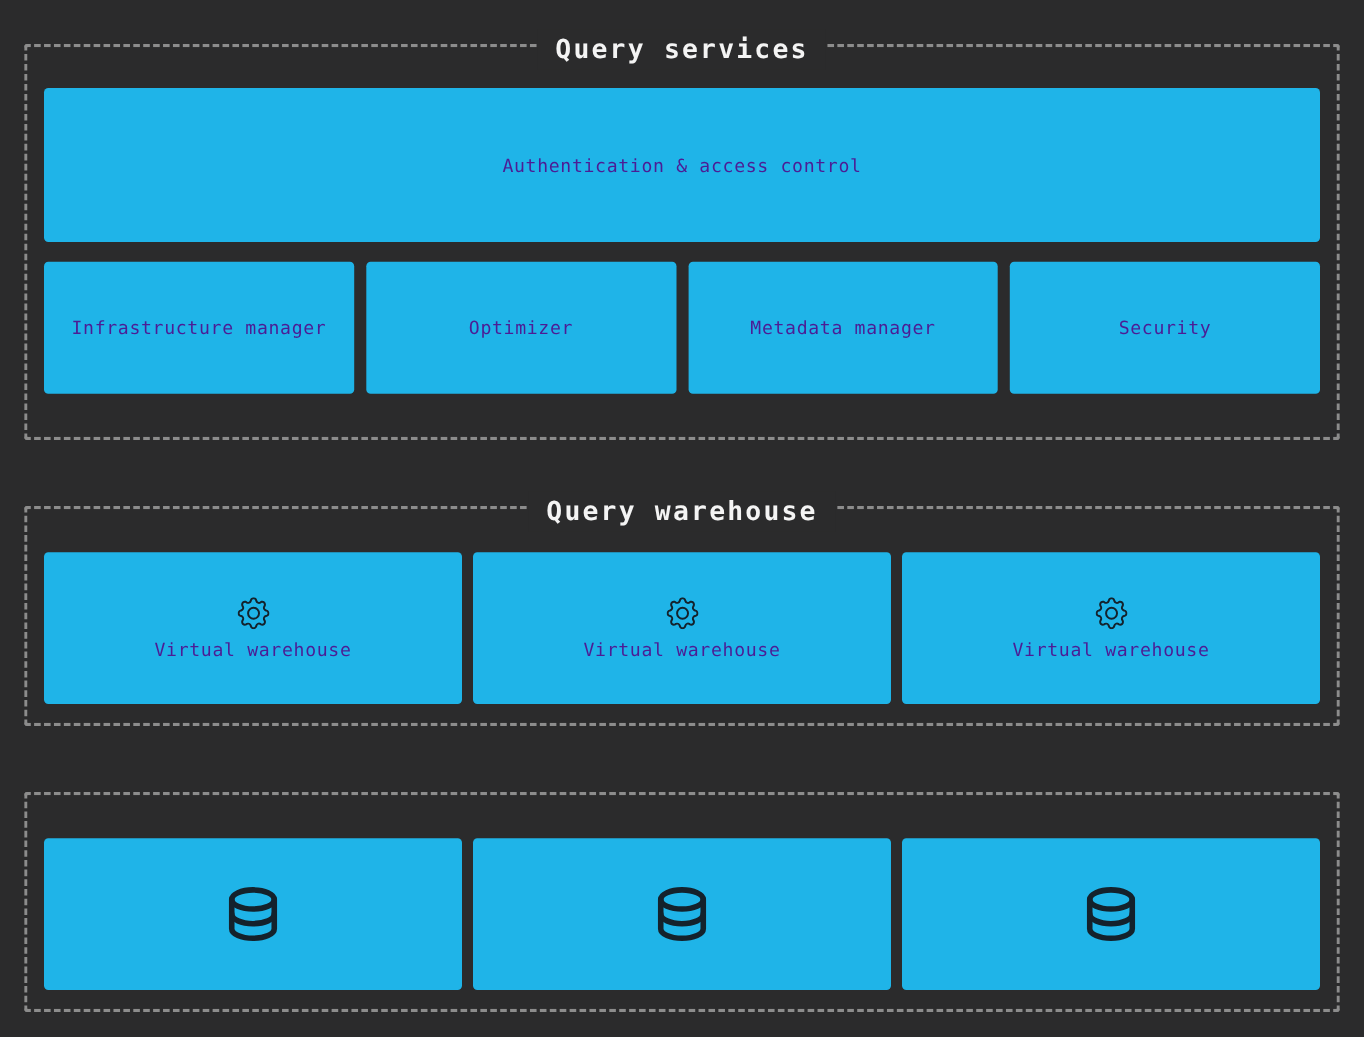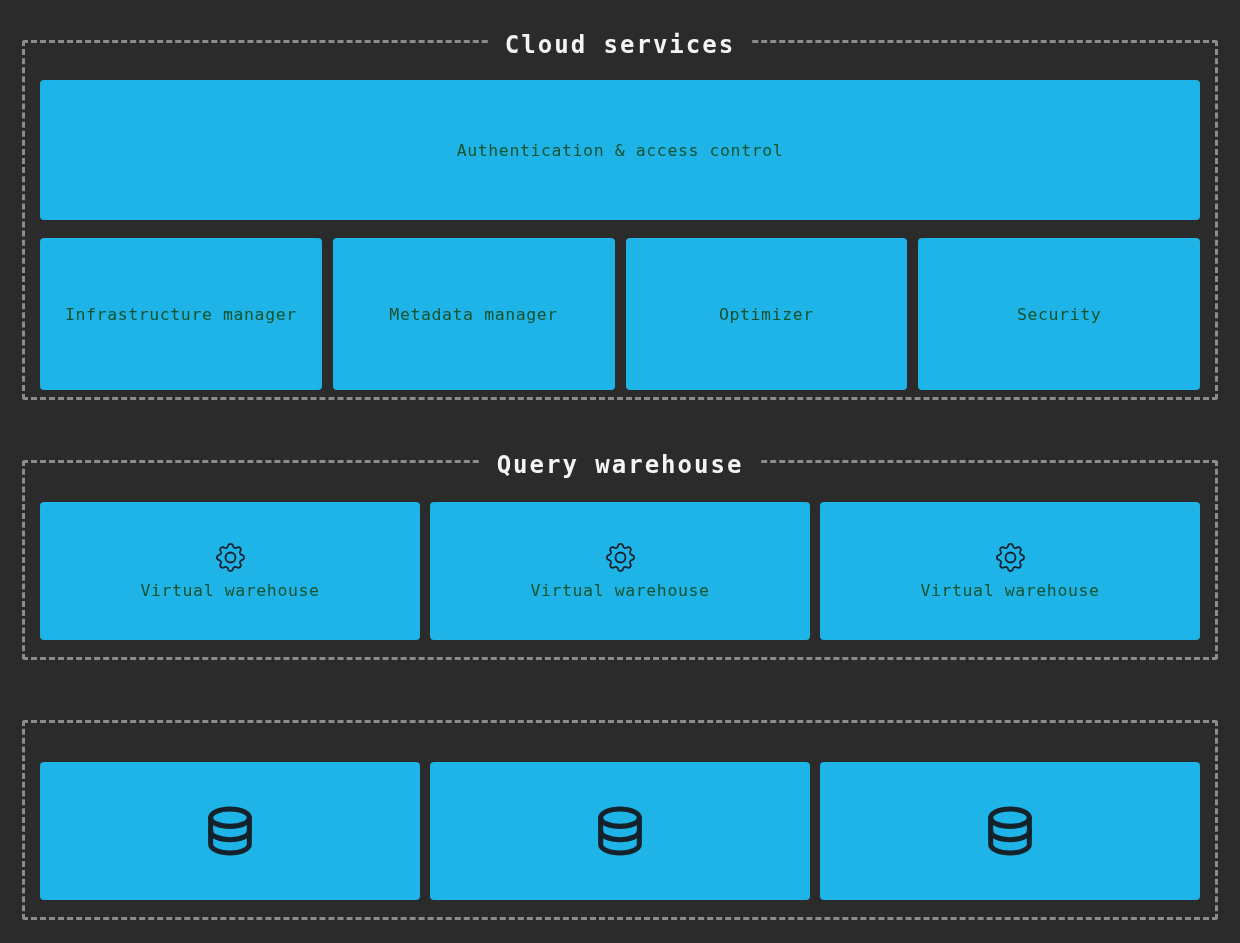--- a/index.html
+++ b/index.html
@@ -37,66 +37,66 @@
     font-weight: 700;
     letter-spacing: 2px;
     line-height: 36px;
     color: #f4f4f4;
     white-space: nowrap;
   }
 
   .box {
     background: #1fb4e8;
     border-radius: 4px;
-    color: #14532d;
+    color: #4c1d95;
     display: flex;
     align-items: center;
     justify-content: center;
     font-size: 16.5px;
     letter-spacing: 0.6px;
     text-align: center;
   }
 
   .auth-box { height: 140px; margin-bottom: 18px; }
 
   .row { display: flex; }
   .mgr-row { gap: 11px; }
-  .mgr-row .box { flex: 1; height: 152px; }
+  .mgr-row .box { flex: 1; height: 120px; }
 
   .wh-row, .db-row { gap: 10px; align-items: center; }
   .wh-row .box, .db-row .box { flex: 1; height: 138px; }
 
   .wh-box {
     flex-direction: column;
     gap: 9px;
   }
 
   .icon { color: #14222c; line-height: 0; }
   .gear-icon svg { width: 29px; height: 29px; display: block; }
   .db-icon svg { width: 58px; height: 58px; display: block; }
 </style>
 </head>
 <body>
 
 <div class="section" id="sec-cloud">
-  <div class="section-title">Cloud services</div>
+  <div class="section-title">Query services</div>
 
   <div class="box auth-box">
     <span>Authentication &amp; access control</span>
   </div>
 
   <div class="row mgr-row">
     <div class="box">
       <span>Infrastructure manager</span>
     </div>
     <div class="box">
-      <span>Metadata manager</span>
+      <span>Optimizer</span>
     </div>
     <div class="box">
-      <span>Optimizer</span>
+      <span>Metadata manager</span>
     </div>
     <div class="box">
       <span>Security</span>
     </div>
   </div>
 </div>
 
 <div class="section" id="sec-query">
   <div class="section-title">Query warehouse</div>
 

